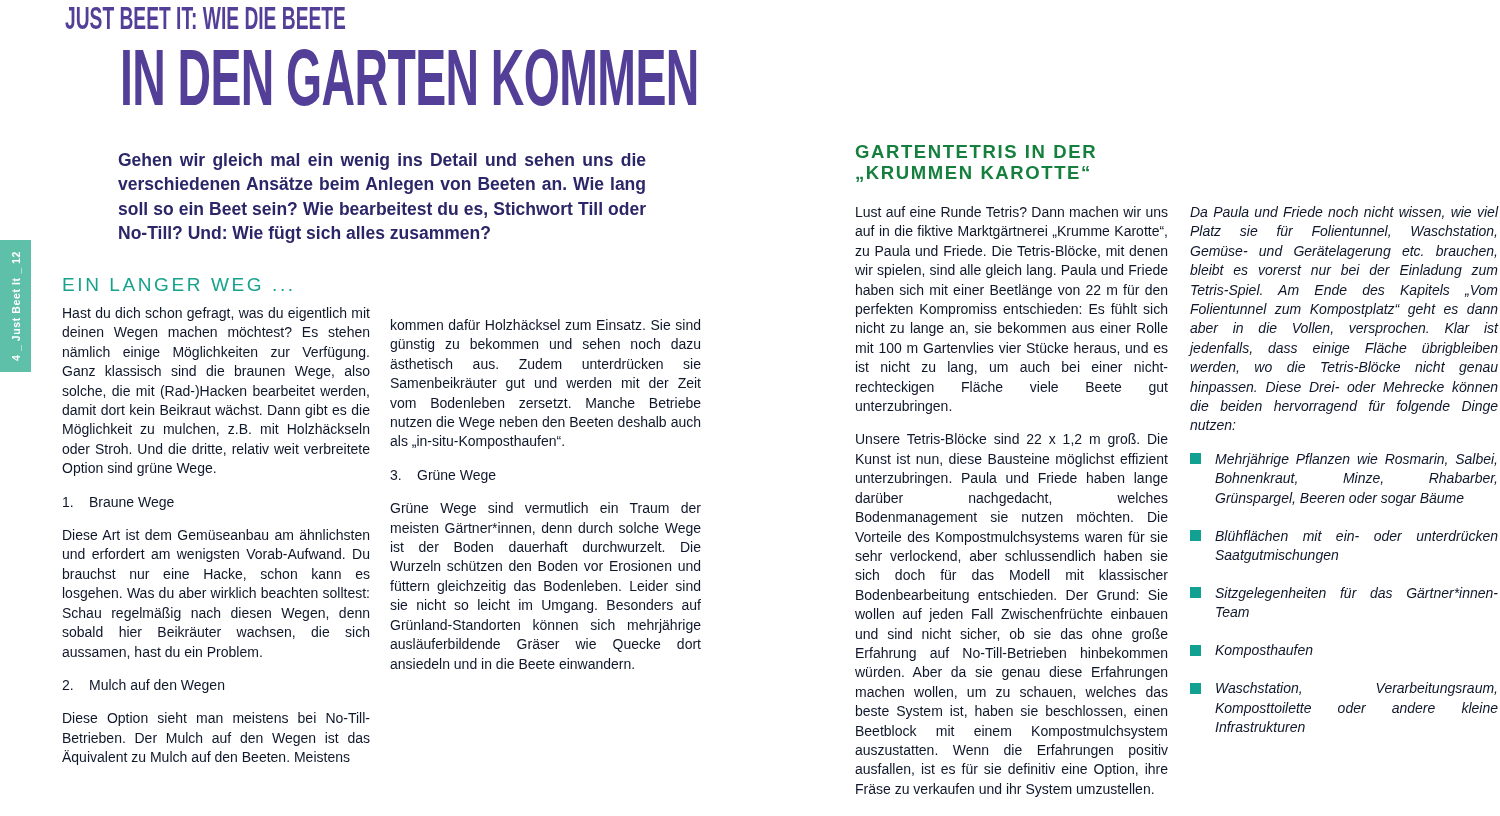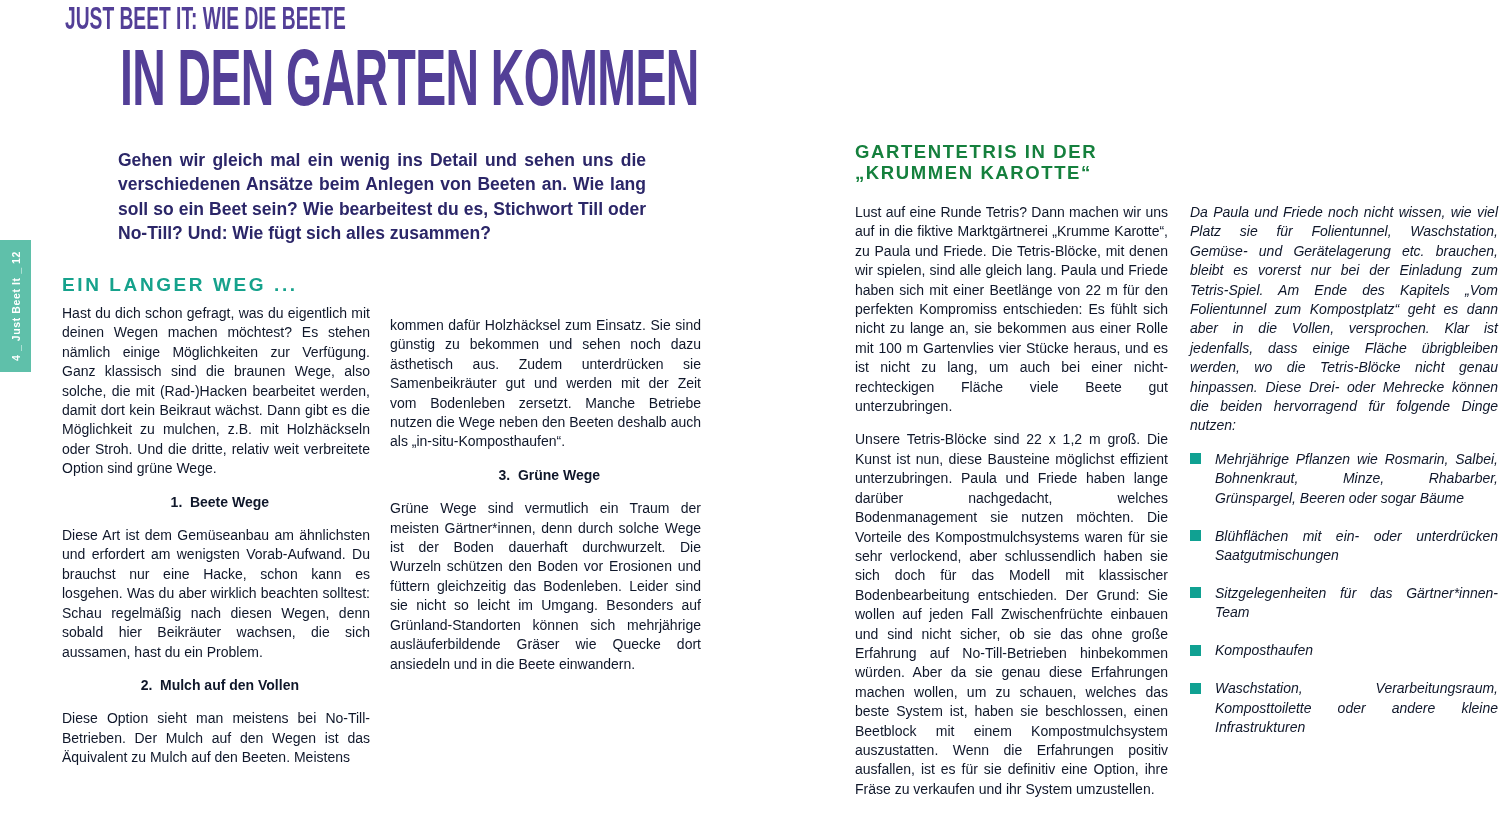--- a/index.html
+++ b/index.html
@@ -32,37 +32,37 @@
     transform:scaleX(0.58);transform-origin:0 0;
     letter-spacing:-1px;white-space:nowrap;line-height:1;
   }
   .intro{
     position:absolute;left:118px;top:148px;width:528px;
     font-size:17.5px;font-weight:bold;line-height:24.3px;
     color:#2b2668;text-align:justify;
   }
   .section-heading{
     position:absolute;left:62px;top:274px;
-    font-size:19px;font-weight:bold;color:#16a28c;letter-spacing:2.6px;
+    font-size:19px;font-weight:normal;color:#16a28c;letter-spacing:2.6px;
     white-space:nowrap;
   }
   .right-heading{
     position:absolute;left:855px;top:141px;
     font-size:18.5px;font-weight:bold;color:#15803d;letter-spacing:1.6px;
     line-height:21px;
   }
   
   .col{
     position:absolute;
     font-size:14px;line-height:19.4px;color:#0f172a;
     text-align:justify;
   }
   .col p{margin:0 0 14px 0;}
   .col p:last-child{margin-bottom:0;}
-  .subhead{font-weight:bold;margin:0;text-align:center;}
+  .subhead{font-weight:normal;margin:0;text-align:left;}
   .subhead .num{display:inline-block;width:27px;}
   .subhead + p{margin-top:0;}
   .col-l1{left:62px;top:304px;width:308px;}
   .col-l2{left:390px;top:316px;width:311px;}
   .col-r1{left:855px;top:203px;width:313px;}
   .col-r2{left:1190px;top:203px;width:308px;font-style:italic;}
   
   ul.bullets{list-style:none;margin:9px 0 0 0;padding:0;}
   ul.bullets li{
     position:relative;padding-left:25px;margin-bottom:18.5px;
@@ -82,23 +82,23 @@
 
 <div class="title-line1">JUST BEET IT: WIE DIE BEETE</div>
 <div class="title-line2">IN DEN GARTEN KOMMEN</div>
 
 <div class="intro">Gehen wir gleich mal ein wenig ins Detail und sehen uns die verschiedenen Ansätze beim Anlegen von Beeten an. Wie lang soll so ein Beet sein? Wie bearbeitest du es, Stichwort Till oder No-Till? Und: Wie fügt sich alles zusammen?</div>
 
 <div class="section-heading">EIN LANGER WEG ...</div>
 
 <div class="col col-l1">
   <p>Hast du dich schon gefragt, was du eigentlich mit deinen Wegen machen möchtest? Es stehen nämlich einige Möglichkeiten zur Verfügung. Ganz klassisch sind die braunen Wege, also solche, die mit (Rad-)Hacken bearbeitet werden, damit dort kein Beikraut wächst. Dann gibt es die Möglichkeit zu mulchen, z.B. mit Holzhäckseln oder Stroh. Und die dritte, relativ weit verbreitete Option sind grüne Wege.</p>
-  <p class="subhead"><span class="num">1.</span><span>Beete Wege</span></p>
+  <p class="subhead"><span class="num">1.</span><span>Braune Wege</span></p>
   <p>Diese Art ist dem Gemüseanbau am ähnlichsten und erfordert am wenigsten Vorab-Aufwand. Du brauchst nur eine Hacke, schon kann es losgehen. Was du aber wirklich beachten solltest: Schau regelmäßig nach diesen Wegen, denn sobald hier Beikräuter wachsen, die sich aussamen, hast du ein Problem.</p>
-  <p class="subhead"><span class="num">2.</span><span>Mulch auf den Vollen</span></p>
+  <p class="subhead"><span class="num">2.</span><span>Mulch auf den Wegen</span></p>
   <p>Diese Option sieht man meistens bei No-Till-Betrieben. Der Mulch auf den Wegen ist das Äquivalent zu Mulch auf den Beeten. Meistens</p>
 </div>
 
 <div class="col col-l2">
   <p>kommen dafür Holzhäcksel zum Einsatz. Sie sind günstig zu bekommen und sehen noch dazu ästhetisch aus. Zudem unterdrücken sie Samenbeikräuter gut und werden mit der Zeit vom Bodenleben zersetzt. Manche Betriebe nutzen die Wege neben den Beeten deshalb auch als „in-situ-Komposthaufen“.</p>
   <p class="subhead"><span class="num">3.</span><span>Grüne Wege</span></p>
   <p>Grüne Wege sind vermutlich ein Traum der meisten Gärtner*innen, denn durch solche Wege ist der Boden dauerhaft durchwurzelt. Die Wurzeln schützen den Boden vor Erosionen und füttern gleichzeitig das Bodenleben. Leider sind sie nicht so leicht im Umgang. Besonders auf Grünland-Standorten können sich mehrjährige ausläuferbildende Gräser wie Quecke dort ansiedeln und in die Beete einwandern.</p>
 </div>
 
 <div class="right-heading">

